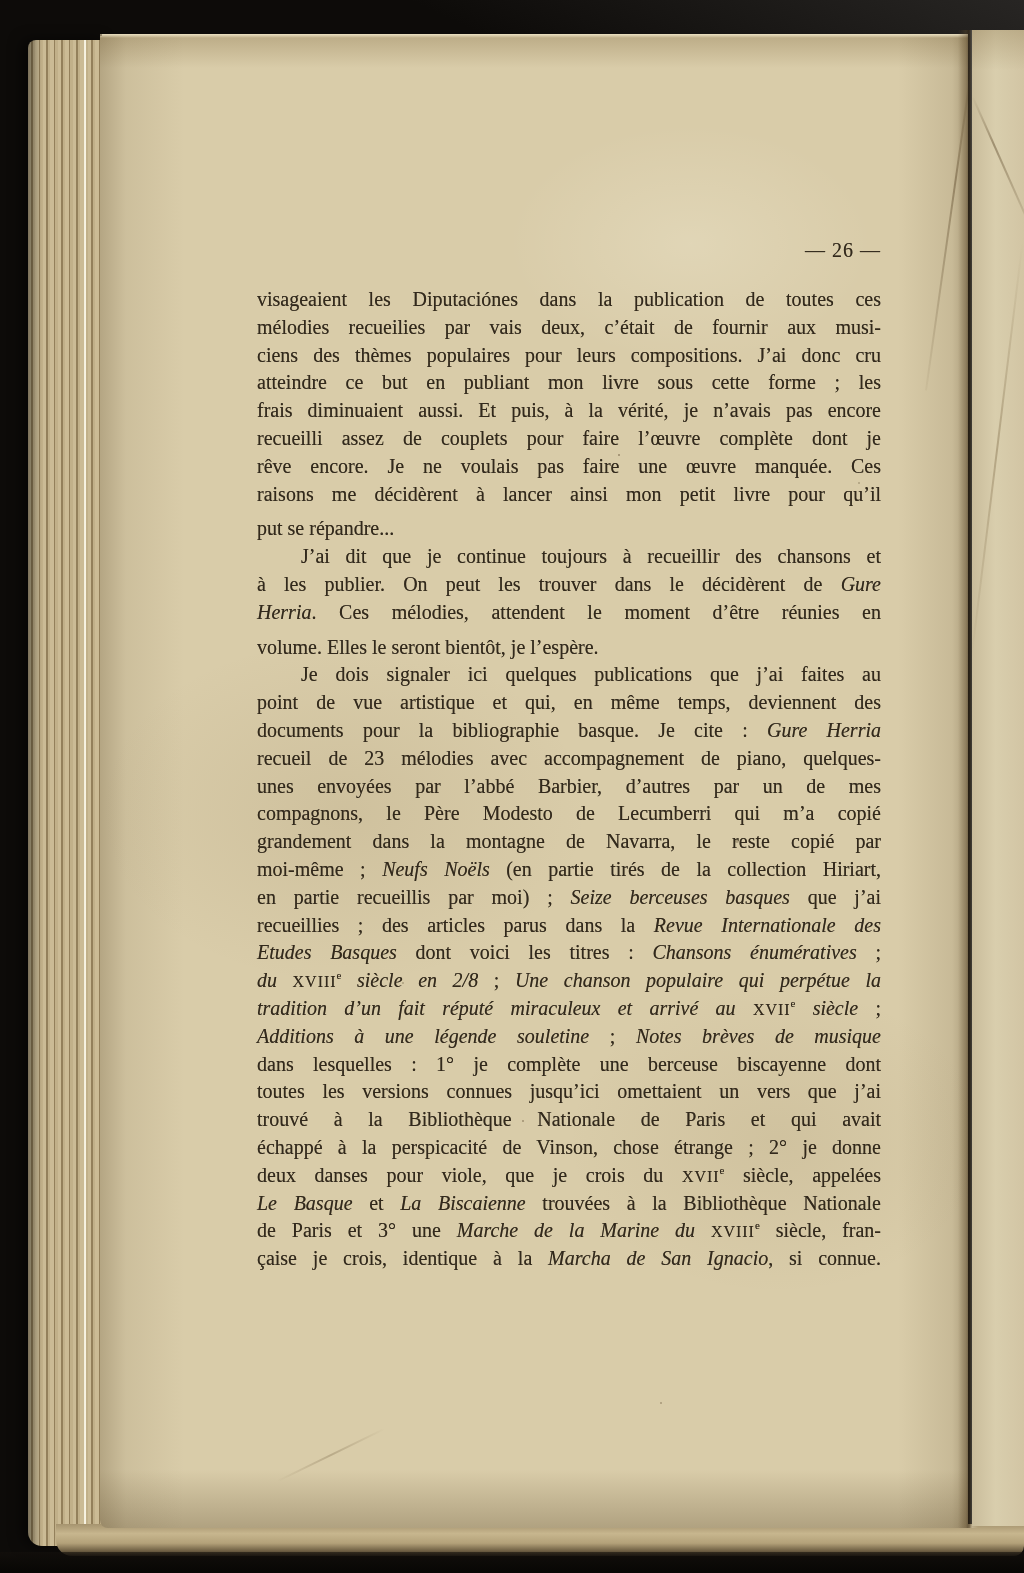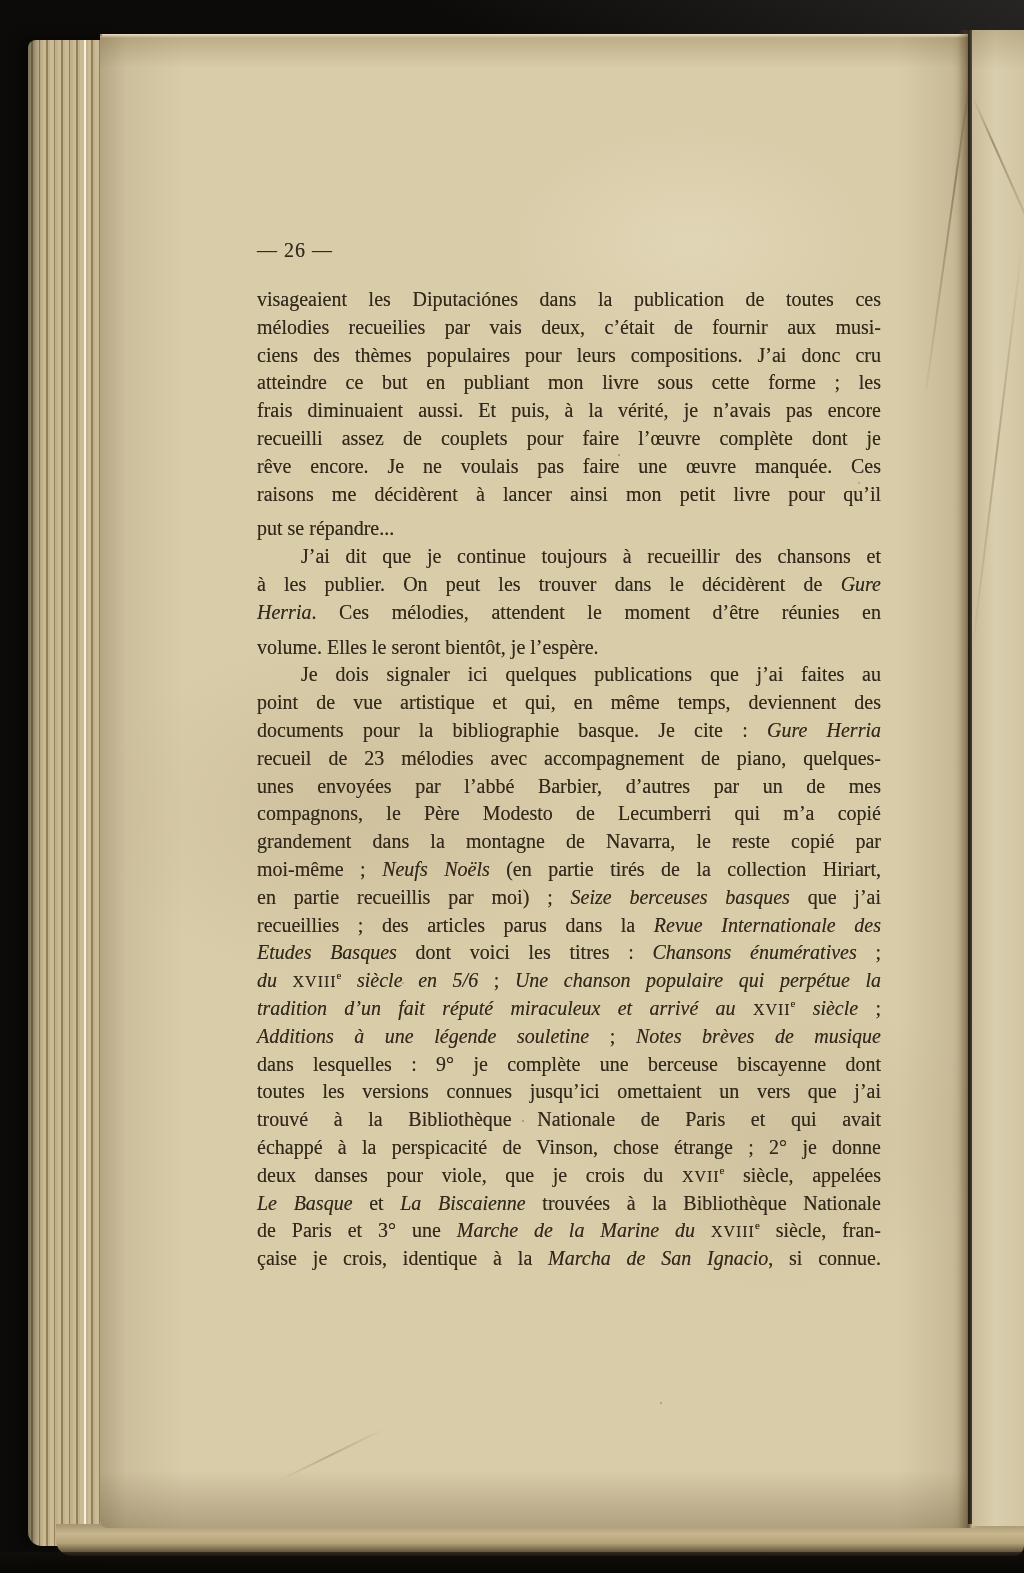--- a/index.html
+++ b/index.html
@@ -97,21 +97,21 @@
             background:linear-gradient(180deg, rgba(90,70,40,0.0), rgba(90,70,40,0.25), rgba(0,0,0,0));}
   
   .textblock{
     position:absolute;left:157px;top:202px;width:624px;
     color:var(--ink);
     font-size:20px;
     text-shadow:0 0 0.5px rgba(50,41,28,0.55);
   }
   .pagenum{
     height:28px;line-height:28px;margin-bottom:22px;
-    text-align:left;font-size:20px;letter-spacing:1px;
+    text-align:right;font-size:20px;letter-spacing:1px;
   }
   .para{margin:0;}
   .line{
     height:27.8px;line-height:27.8px;
     text-align:justify;text-align-last:justify;
     white-space:normal;overflow:visible;
   }
   .line.last{text-align-last:left;margin-top:7px;}
   .line.indent{padding-left:44px;}
   .it{font-style:italic;}
@@ -153,24 +153,24 @@
           <div class="line"><span>point de vue artistique et qui, en même temps, deviennent des</span></div>
           <div class="line"><span>documents pour la bibliographie basque. Je cite : </span><span class="it">Gure Herria</span></div>
           <div class="line"><span>recueil de 23 mélodies avec accompagnement de piano, quelques-</span></div>
           <div class="line"><span>unes envoyées par l’abbé Barbier, d’autres par un de mes</span></div>
           <div class="line"><span>compagnons, le Père Modesto de Lecumberri qui m’a copié</span></div>
           <div class="line"><span>grandement dans la montagne de Navarra, le reste copié par</span></div>
           <div class="line"><span>moi-même ; </span><span class="it">Neufs Noëls</span><span> (en partie tirés de la collection Hiriart,</span></div>
           <div class="line"><span>en partie recueillis par moi) ; </span><span class="it">Seize berceuses basques</span><span> que j’ai</span></div>
           <div class="line"><span>recueillies ; des articles parus dans la </span><span class="it">Revue Internationale des</span></div>
           <div class="line"><span class="it">Etudes Basques</span><span> dont voici les titres : </span><span class="it">Chansons énumératives</span><span> ;</span></div>
-          <div class="line"><span class="it">du </span><span class="sc">XVIII</span><span class="sup">e</span><span class="it"> siècle en 5/6</span><span> ; </span><span class="it">Une chanson populaire qui perpétue la</span></div>
+          <div class="line"><span class="it">du </span><span class="sc">XVIII</span><span class="sup">e</span><span class="it"> siècle en 2/8</span><span> ; </span><span class="it">Une chanson populaire qui perpétue la</span></div>
           <div class="line"><span class="it">tradition d’un fait réputé miraculeux et arrivé au </span><span class="sc">XVII</span><span class="sup">e</span><span class="it"> siècle</span><span> ;</span></div>
           <div class="line"><span class="it">Additions à une légende souletine</span><span> ; </span><span class="it">Notes brèves de musique</span></div>
-          <div class="line"><span>dans lesquelles : 9° je complète une berceuse biscayenne dont</span></div>
+          <div class="line"><span>dans lesquelles : 1° je complète une berceuse biscayenne dont</span></div>
           <div class="line"><span>toutes les versions connues jusqu’ici omettaient un vers que j’ai</span></div>
           <div class="line"><span>trouvé à la Bibliothèque Nationale de Paris et qui avait</span></div>
           <div class="line"><span>échappé à la perspicacité de Vinson, chose étrange ; 2° je donne</span></div>
           <div class="line"><span>deux danses pour viole, que je crois du </span><span class="sc">XVII</span><span class="sup">e</span><span> siècle, appelées</span></div>
           <div class="line"><span class="it">Le Basque</span><span> et </span><span class="it">La Biscaienne</span><span> trouvées à la Bibliothèque Nationale</span></div>
           <div class="line"><span>de Paris et 3° une </span><span class="it">Marche de la Marine du </span><span class="sc">XVIII</span><span class="sup">e</span><span> siècle, fran-</span></div>
           <div class="line"><span>çaise je crois, identique à la </span><span class="it">Marcha de San Ignacio</span><span>, si connue.</span></div>
         </div>
       </div>
   </div>

